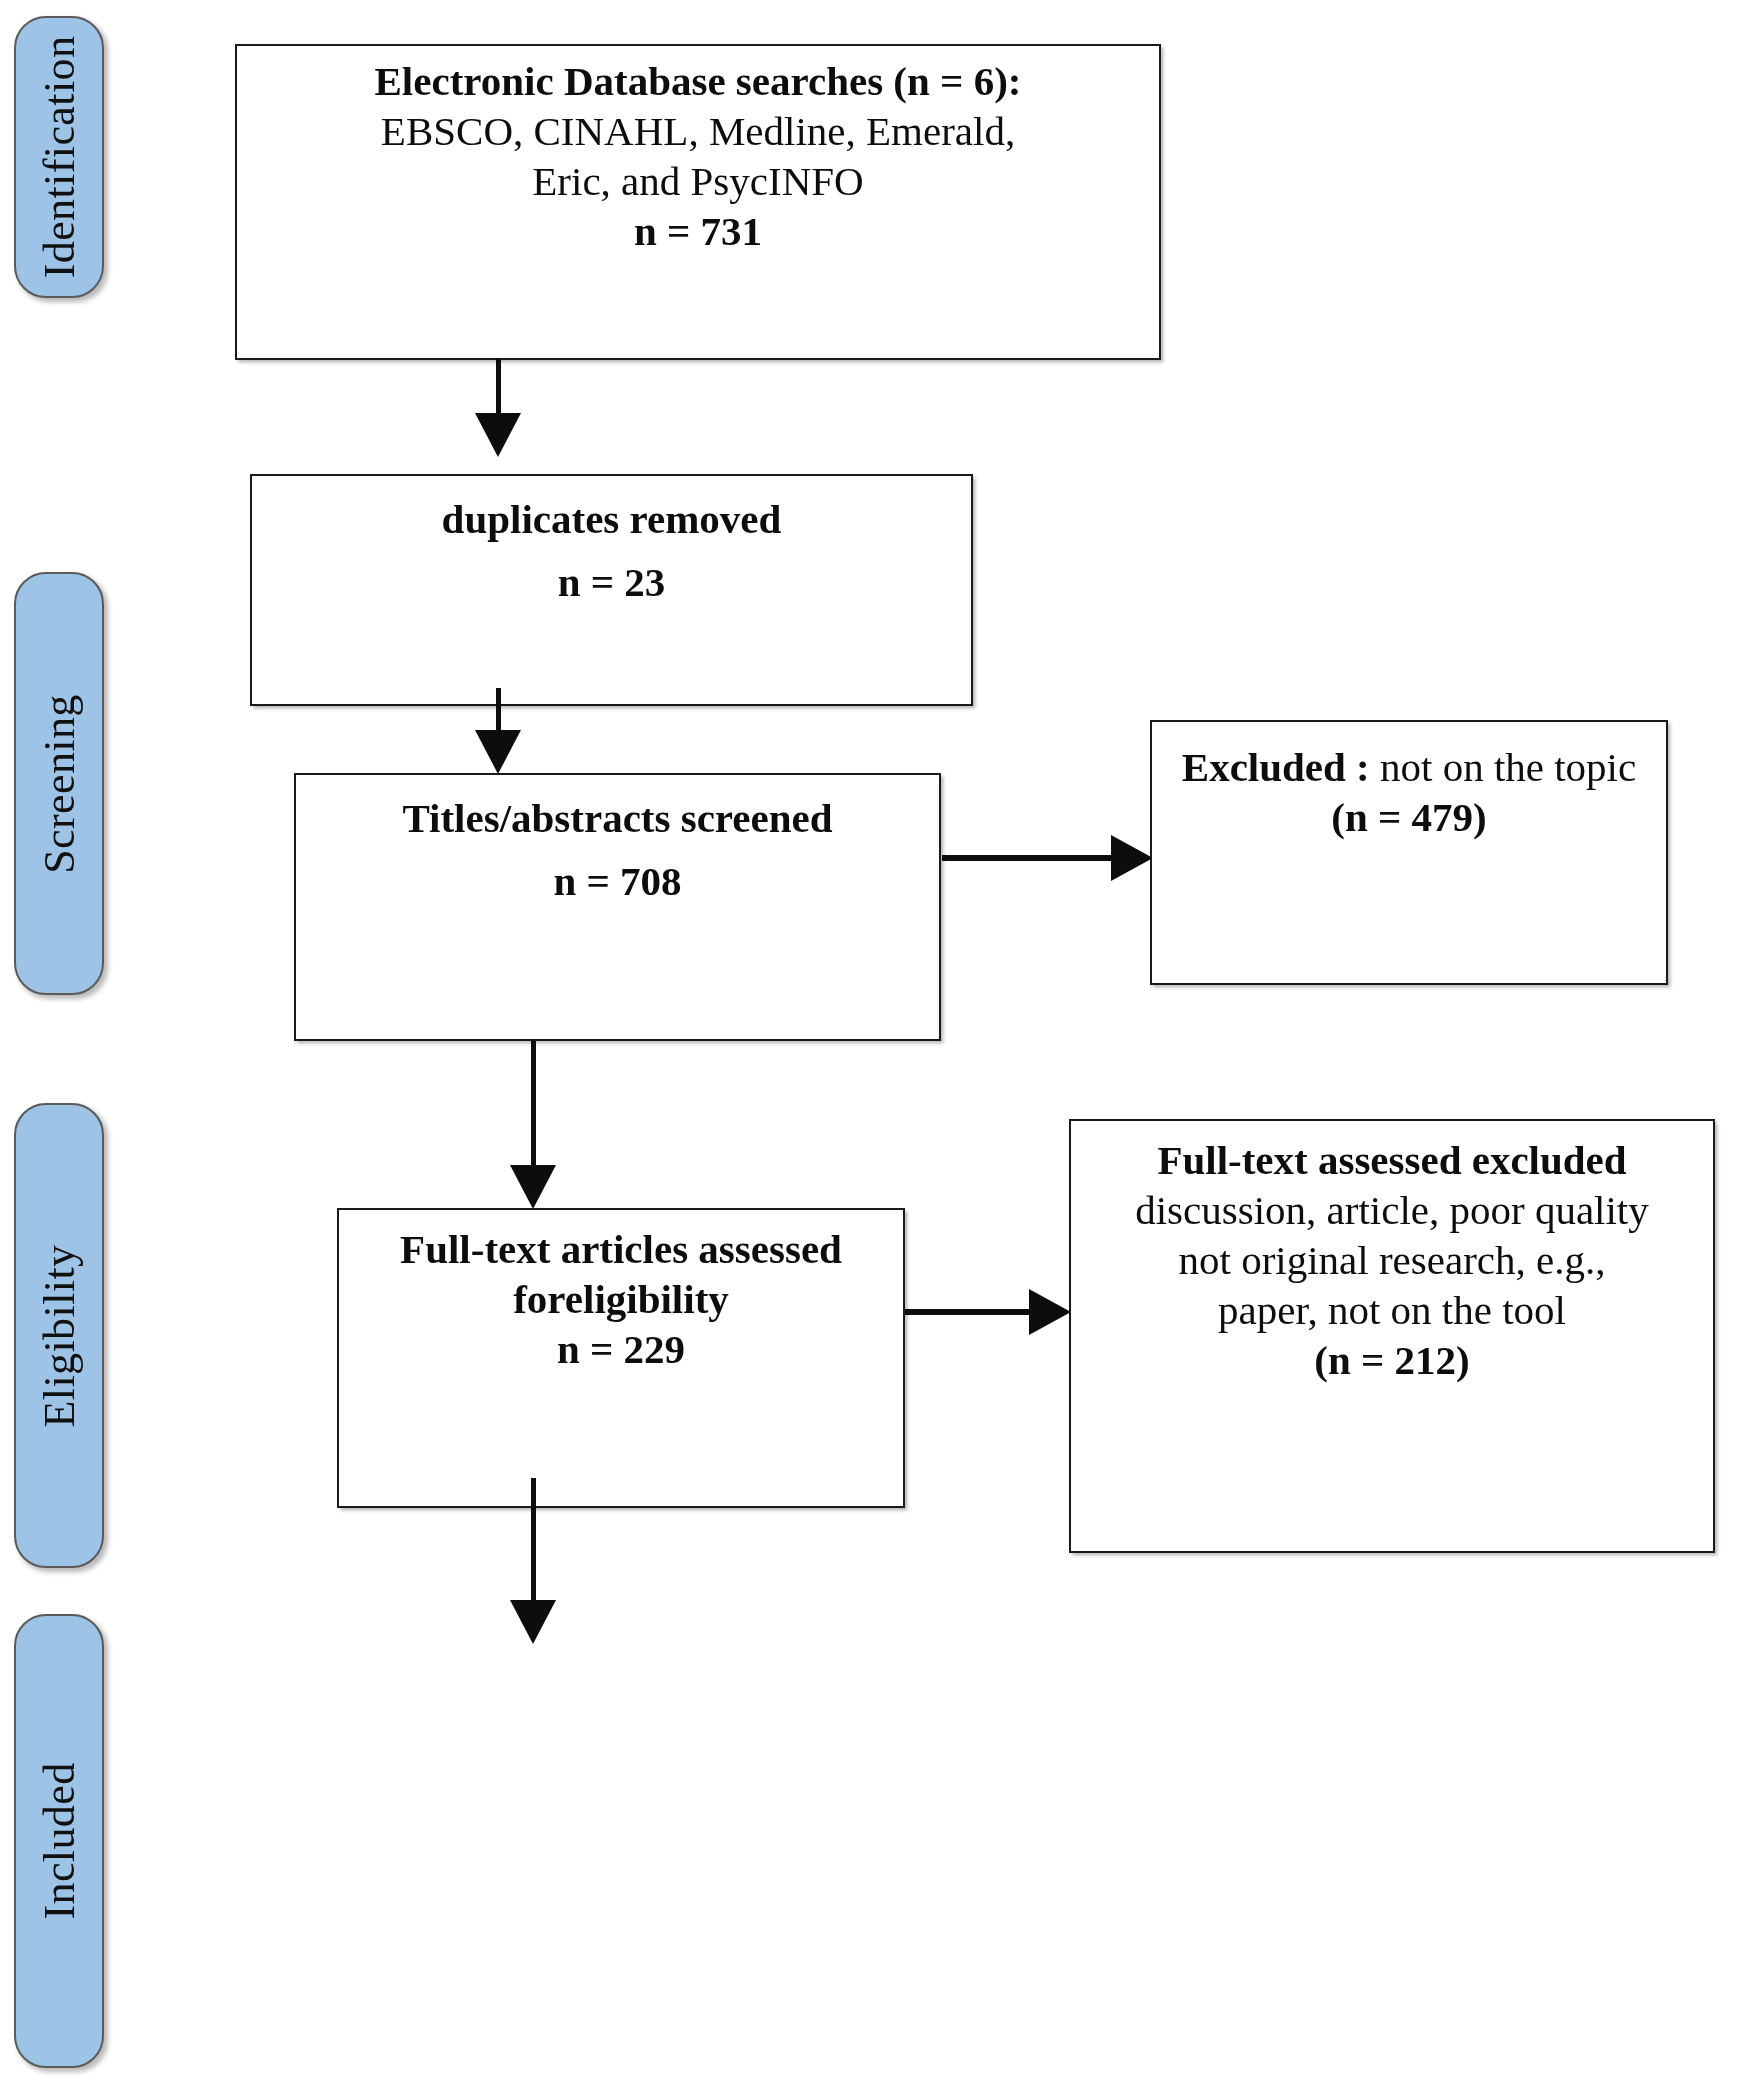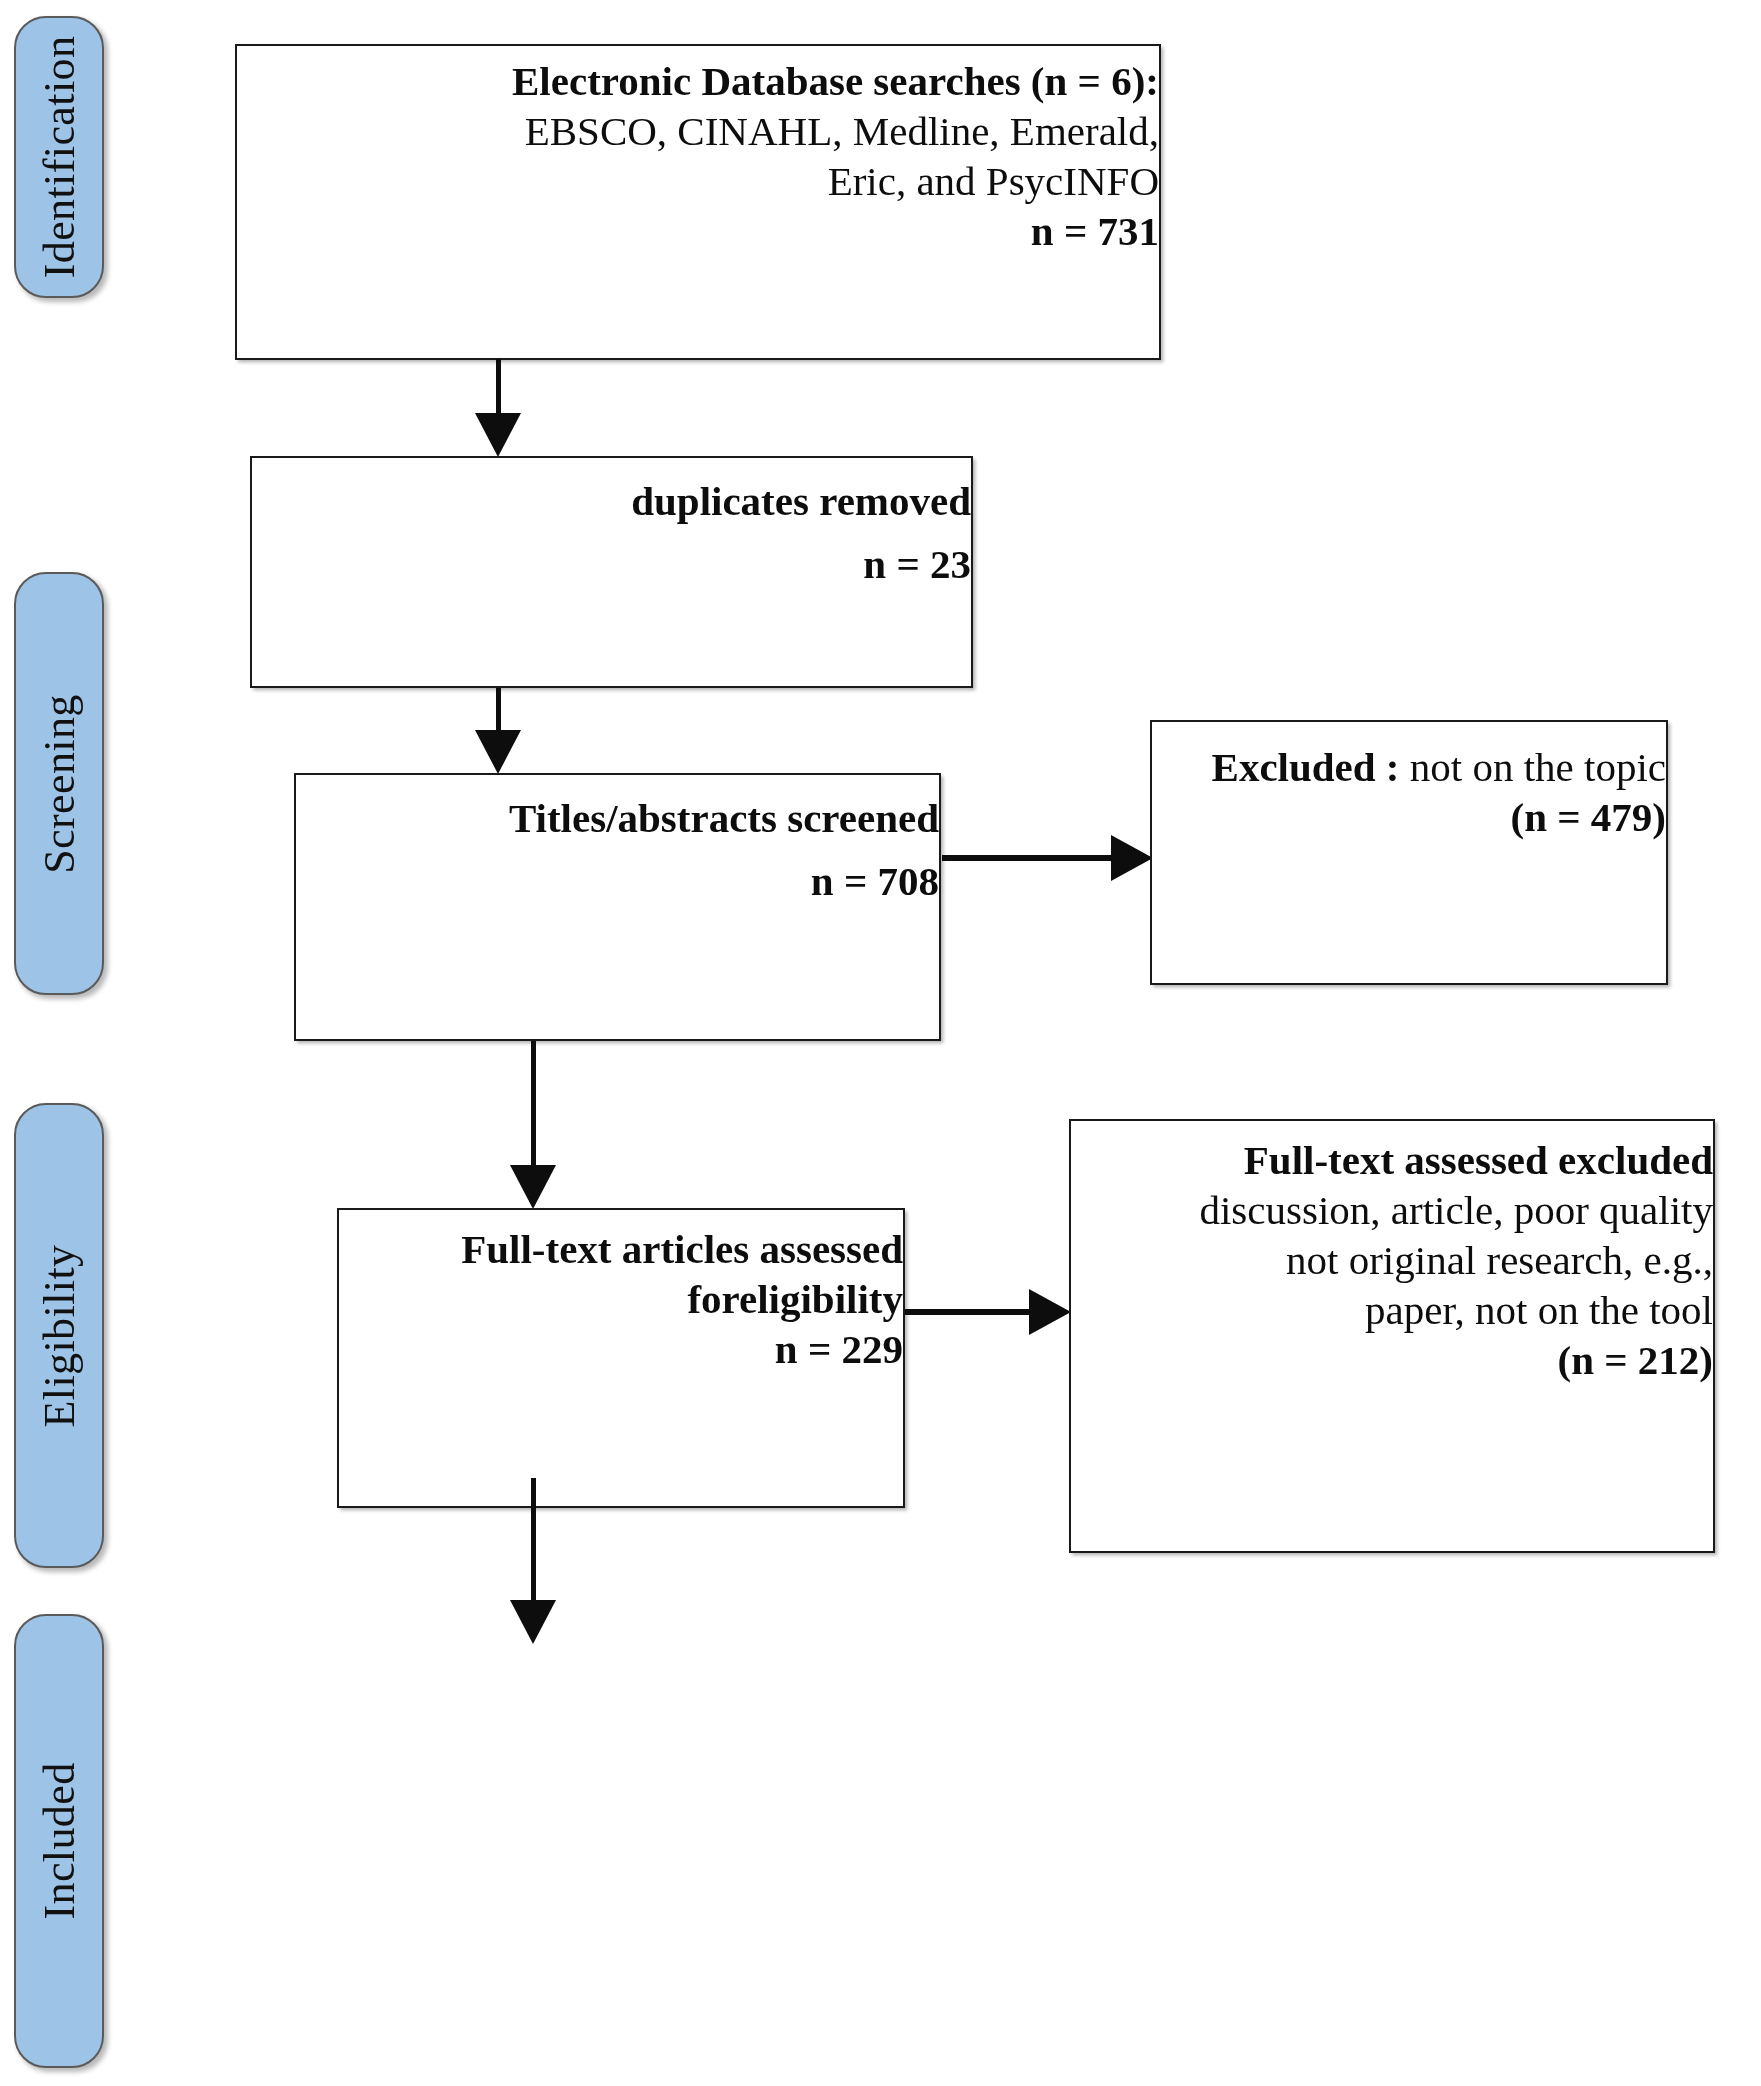--- a/index.html
+++ b/index.html
@@ -38,21 +38,21 @@
   .box{
     position:absolute;
     background:#ffffff;
     border:2.1px solid #1a1a1a;
     box-sizing:border-box;
     box-shadow:2.8px 2.8px 3.5px rgba(0,0,0,0.30);
     padding-top:10px;
   }
   .box .ln{
     display:block;
-    text-align:right;
+    text-align:center;
     font-size:41px;
     line-height:1.22;
     color:#0d0d0d;
     font-family:"Liberation Serif","DejaVu Serif",serif;
   }
   .b{font-weight:bold;}
   .r{font-weight:normal;}
   .sp{display:block;height:12.7px;}
 
   
@@ -105,21 +105,21 @@
   <div class="box" style="left:235px; top:44px; width:926px; height:316px;">
     <span class="ln b">Electronic Database searches (n = 6):</span>
     <span class="ln r">EBSCO, CINAHL, Medline, Emerald,</span>
     <span class="ln r">Eric, and PsycINFO</span>
     <span class="ln b">n = 731</span>
   </div>
 
   <div class="vline" style="left:496px; top:359px; height:56px;"></div>
   <div class="varrow" style="left:475px; top:413px;"></div>
 
-  <div class="box" style="left:250px; top:456px; width:723px; height:232px; padding-top:18.3px;">
+  <div class="box" style="left:250px; top:474px; width:723px; height:232px; padding-top:18.3px;">
     <span class="ln b">duplicates removed</span>
     <span class="sp"></span>
     <span class="ln b">n = 23</span>
   </div>
 
   <div class="vline" style="left:496px; top:688px; height:44px;"></div>
   <div class="varrow" style="left:475px; top:730px;"></div>
 
   <div class="box" style="left:294px; top:773px; width:647px; height:268px; padding-top:18.3px;">
     <span class="ln b">Titles/abstracts screened</span>

